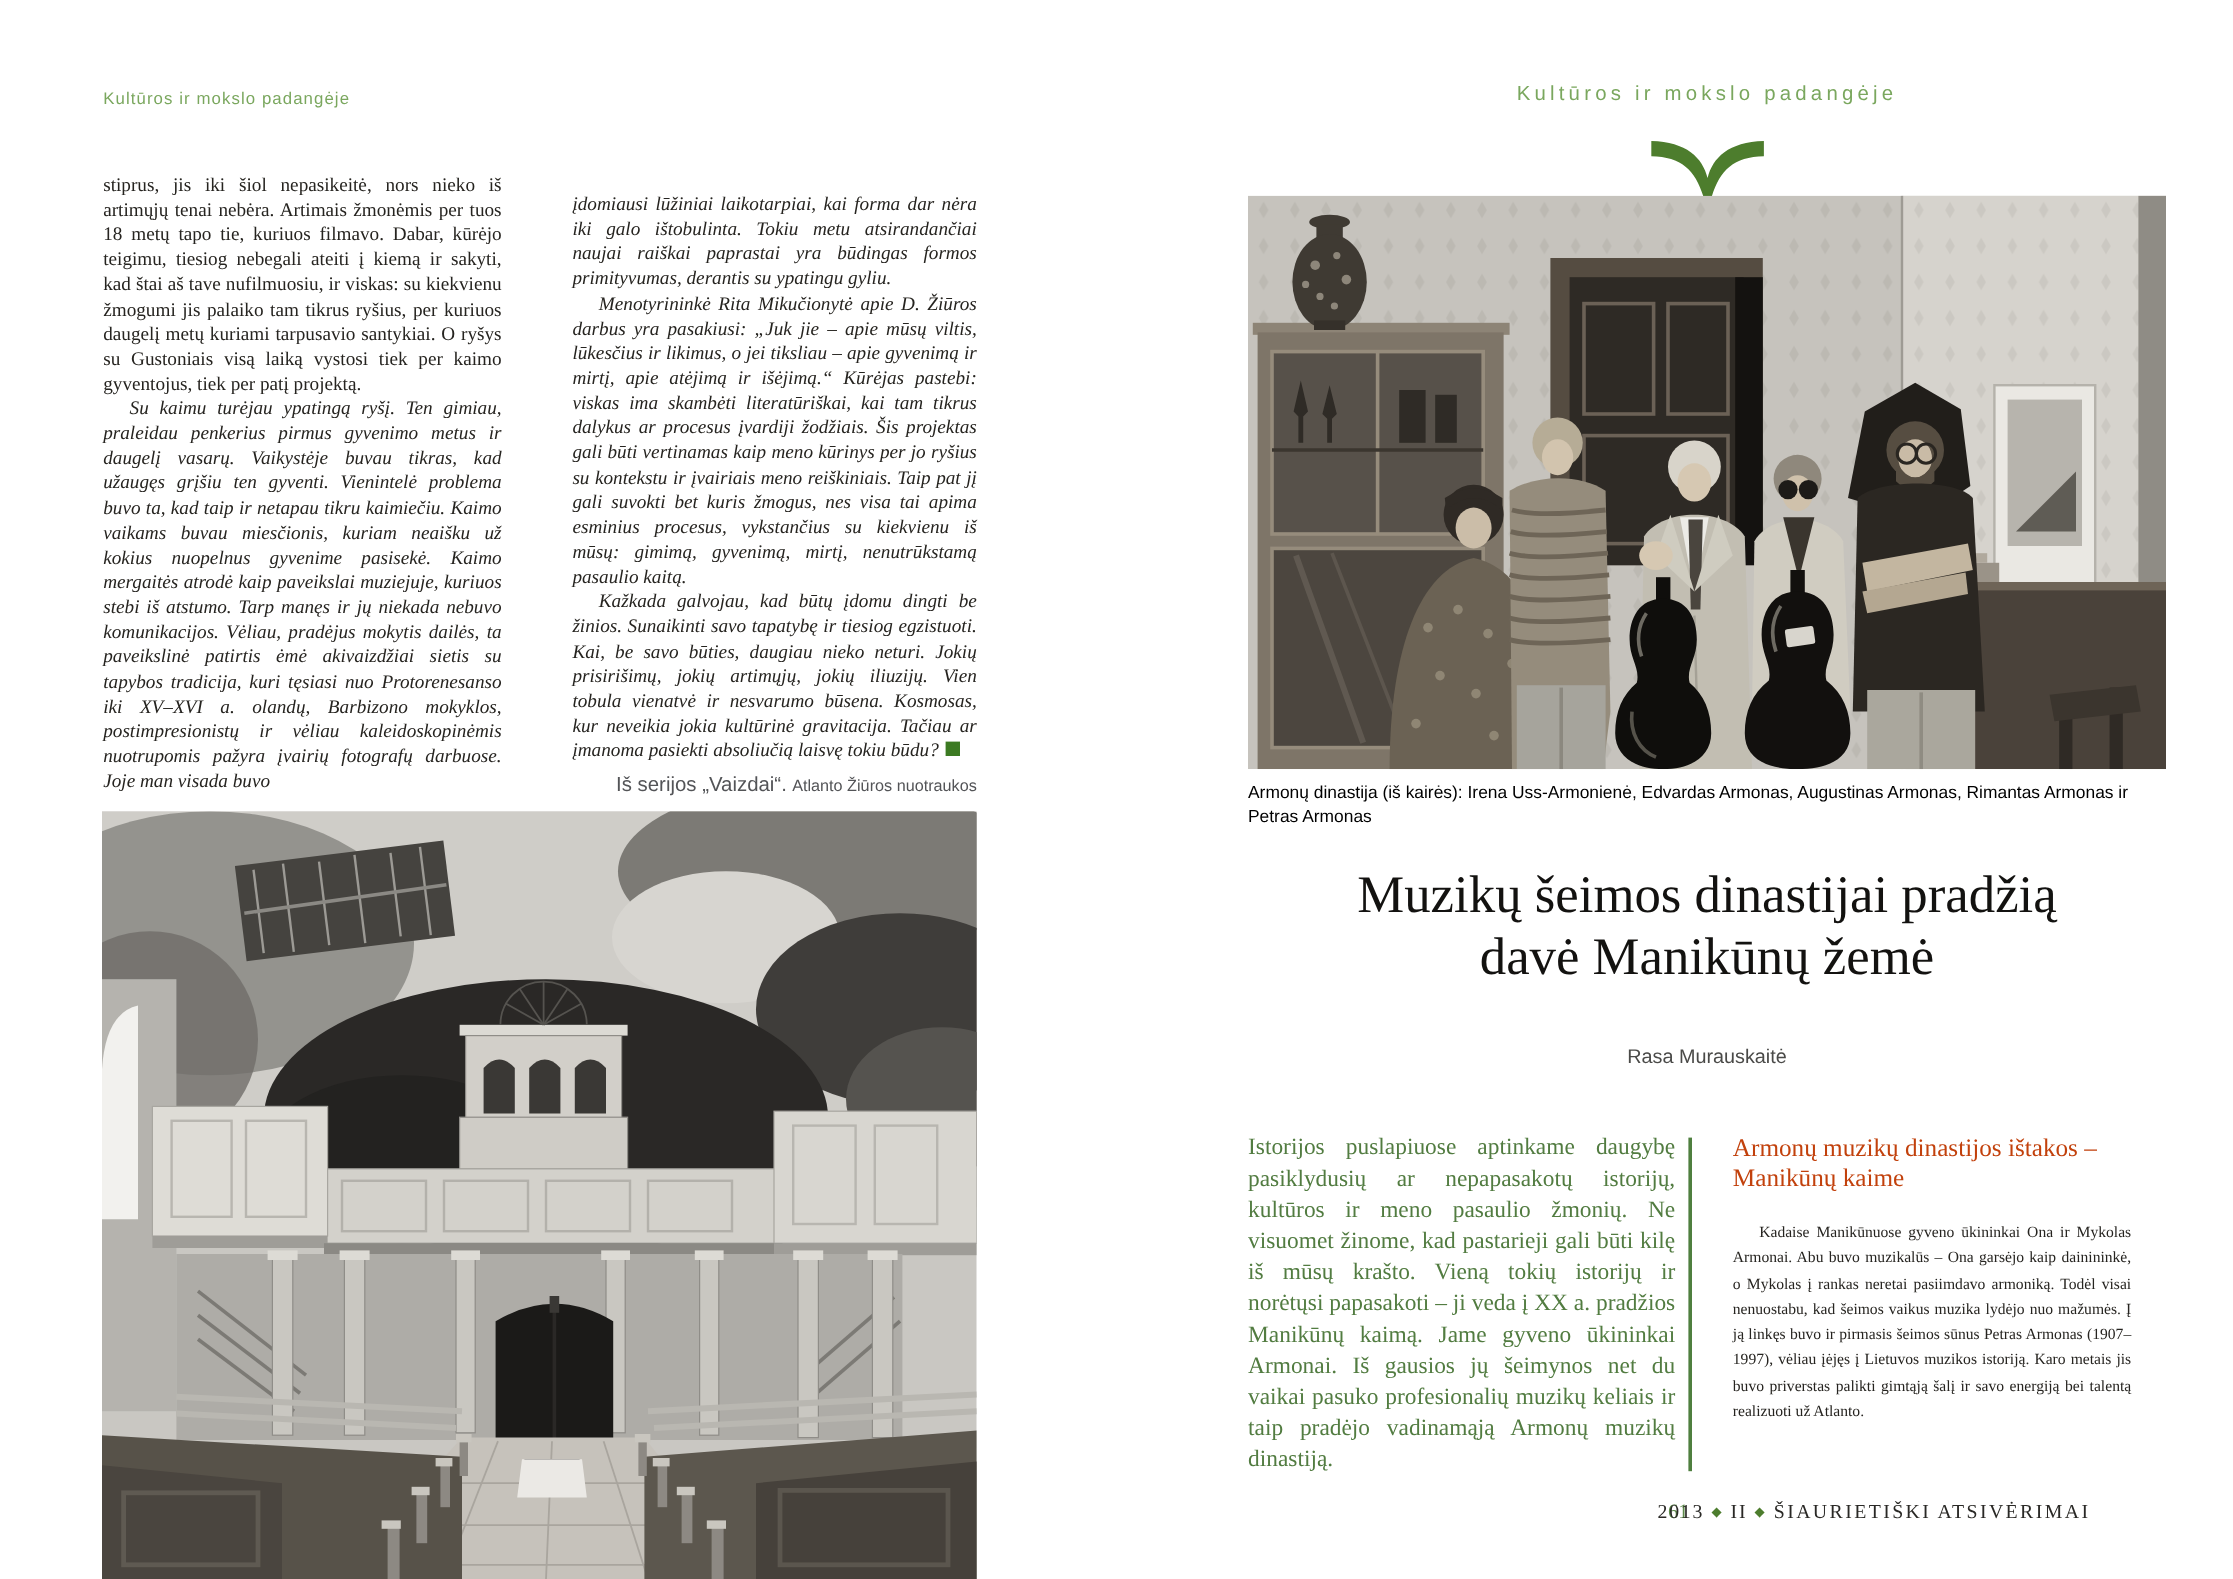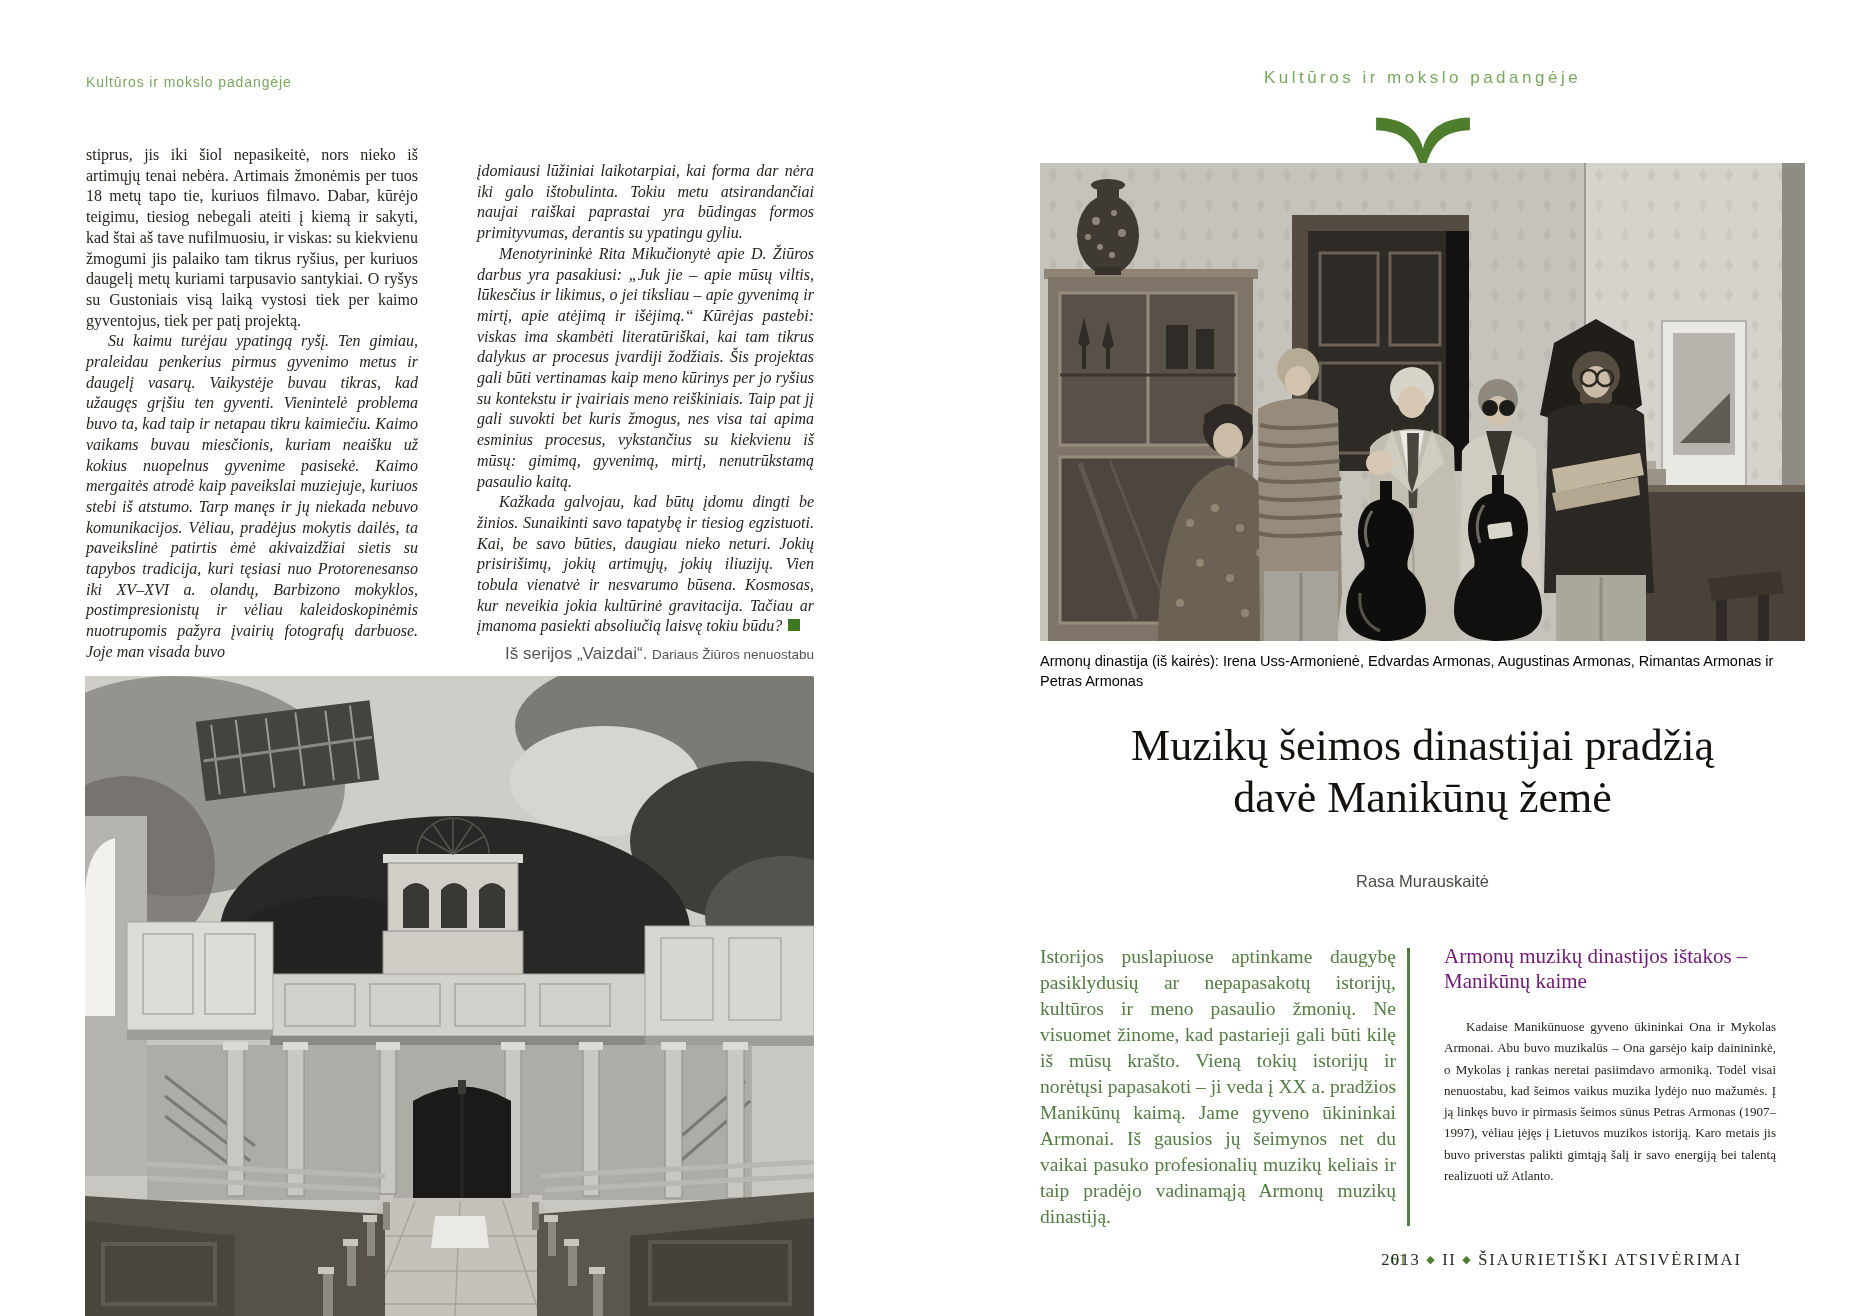--- a/index.html
+++ b/index.html
@@ -33,21 +33,21 @@
   
   .ornament-wrap{left:1040px;top:112px;width:765px;text-align:center;}
   .rcaption{left:1040px;top:651px;width:765px;color:#000000;
             font-family:"Liberation Sans","DejaVu Sans",sans-serif;font-size:14.5px;line-height:20px;}
   .title{left:1040px;top:720px;width:765px;text-align:center;font-size:44px;line-height:52px;color:#131210;}
   .author{left:1040px;top:872px;width:765px;text-align:center;color:#4a4a48;
           font-family:"Liberation Sans","DejaVu Sans",sans-serif;font-size:16.5px;}
   .lead{left:1040px;top:944px;width:356px;color:#527c41;font-size:19.5px;line-height:26px;text-align:justify;}
   .vrule{left:1407px;top:948px;width:3px;height:278px;background:#4f7f3f;}
   .rcol{left:1444px;top:944px;width:332px;}
-  .section-heading{color:#701a75;font-size:21px;line-height:25px;margin:0 0 22px 0;font-weight:normal;}
+  .section-heading{color:#c2410c;font-size:21px;line-height:25px;margin:0 0 22px 0;font-weight:normal;}
   .rbody{font-size:13px;line-height:21.3px;text-align:justify;text-indent:22px;margin:0;}
 
   
   .pagenum{left:1390px;top:1250px;color:#5d8a4a;font-size:17px;}
   .journal-line{right:86px;top:1250px;font-size:16.5px;letter-spacing:1.5px;color:#2a2926;white-space:nowrap;}
   .journal-line .diamond{color:#4d7d2e;font-size:11px;vertical-align:2px;padding:0 6px;}
   .journal-line .caps{letter-spacing:2px;}
 </style>
 </head>
 <body>
@@ -62,21 +62,21 @@
   </div>
 
   <div class="col col2">
     <p class="italic">įdomiausi lūžiniai laikotarpiai, kai forma dar nėra iki galo ištobulinta. Tokiu metu atsirandančiai naujai raiškai paprastai yra būdingas formos primityvumas, derantis su ypatingu gyliu.</p>
     <p class="indent">Menotyrininkė Rita Mikučionytė apie D. Žiūros darbus yra pasakiusi: „Juk jie – apie mūsų viltis, lūkesčius ir likimus, o jei tiksliau – apie gyvenimą ir mirtį, apie atėjimą ir išėjimą.“ Kūrėjas pastebi: viskas ima skambėti literatūriškai, kai tam tikrus dalykus ar procesus įvardiji žodžiais. Šis projektas gali būti vertinamas kaip meno kūrinys per jo ryšius su kontekstu ir įvairiais meno reiškiniais. Taip pat jį gali suvokti bet kuris žmogus, nes visa tai apima esminius procesus, vykstančius su kiekvienu iš mūsų: gimimą, gyvenimą, mirtį, nenutrūkstamą pasaulio kaitą.</p>
     <p class="italic indent"><span>Kažkada galvojau, kad būtų įdomu dingti be žinios. Sunaikinti savo tapatybę ir tiesiog egzistuoti. Kai, be savo būties, daugiau nieko neturi. Jokių prisirišimų, jokių artimųjų, jokių iliuzijų. Vien tobula vienatvė ir nesvarumo būsena. Kosmosas, kur neveikia jokia kultūrinė gravitacija. Tačiau ar įmanoma pasiekti absoliučią laisvę tokiu būdu?</span><span class="endmark"></span></p>
   </div>
 
   <div class="abs lcaption">
     <span class="big">Iš serijos „Vaizdai“.</span>
-    <span class="small"> Dariaus Žiūros nenuostabu</span>
+    <span class="small"> Atlanto Žiūros nuotraukos</span>
   </div>
 
   <div class="abs church-photo">
     <svg viewBox="0 0 729 640" preserveAspectRatio="none">
       <rect width="729" height="640" fill="#c9c7c2"></rect>
 
       <rect width="729" height="330" fill="#cfcdc8"></rect>
       <ellipse cx="90" cy="110" rx="170" ry="110" fill="#8a8884" opacity="0.85"></ellipse>
       <ellipse cx="40" cy="190" rx="90" ry="90" fill="#6f6d69" opacity="0.8"></ellipse>
       <g transform="rotate(-7 200 75)">

